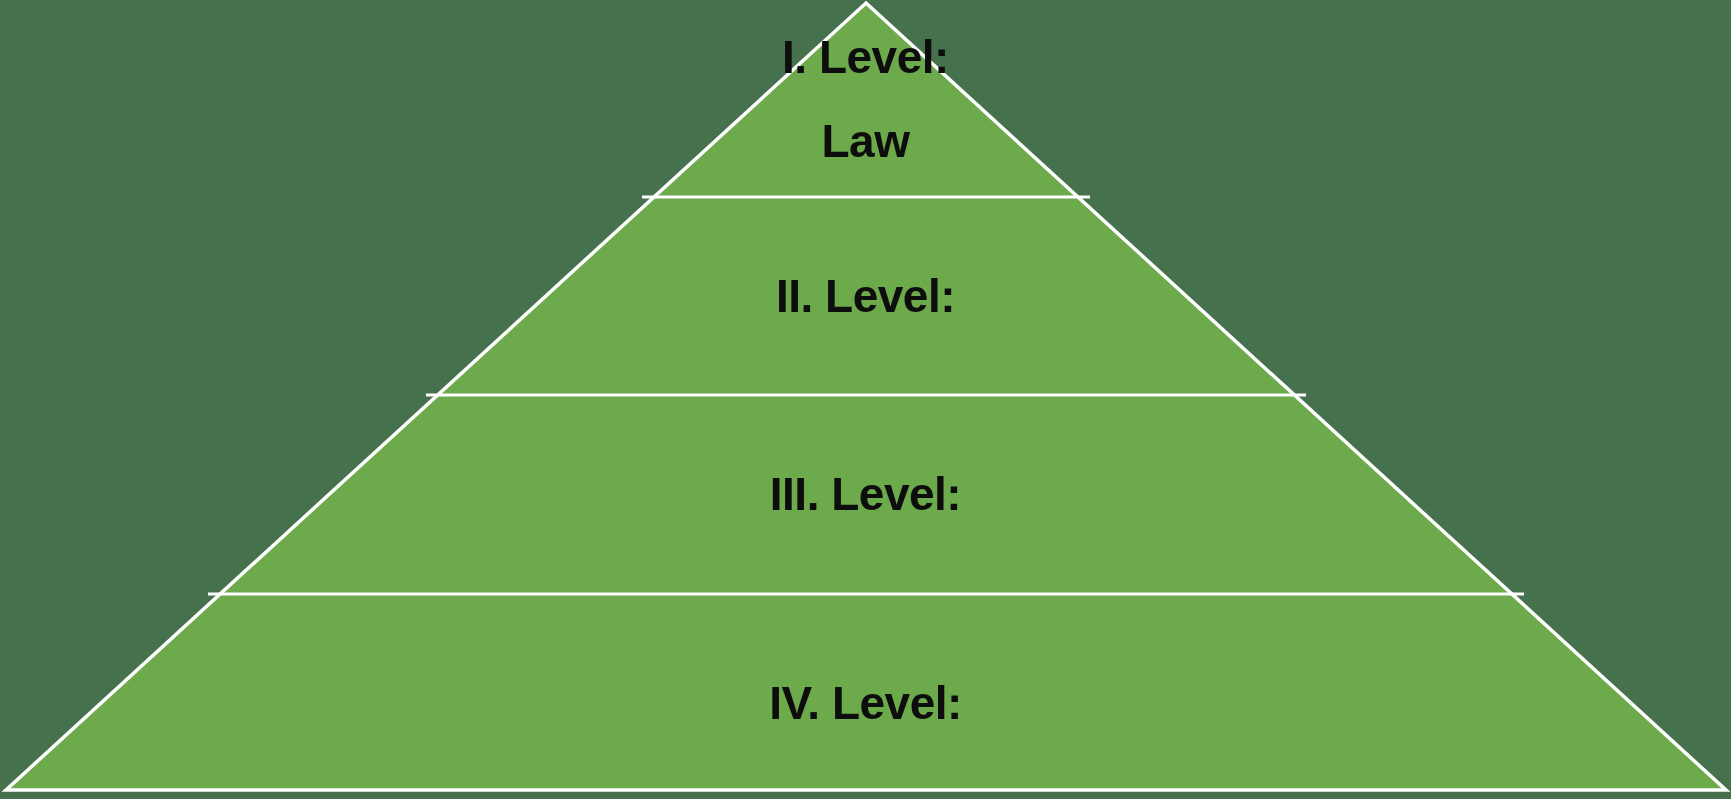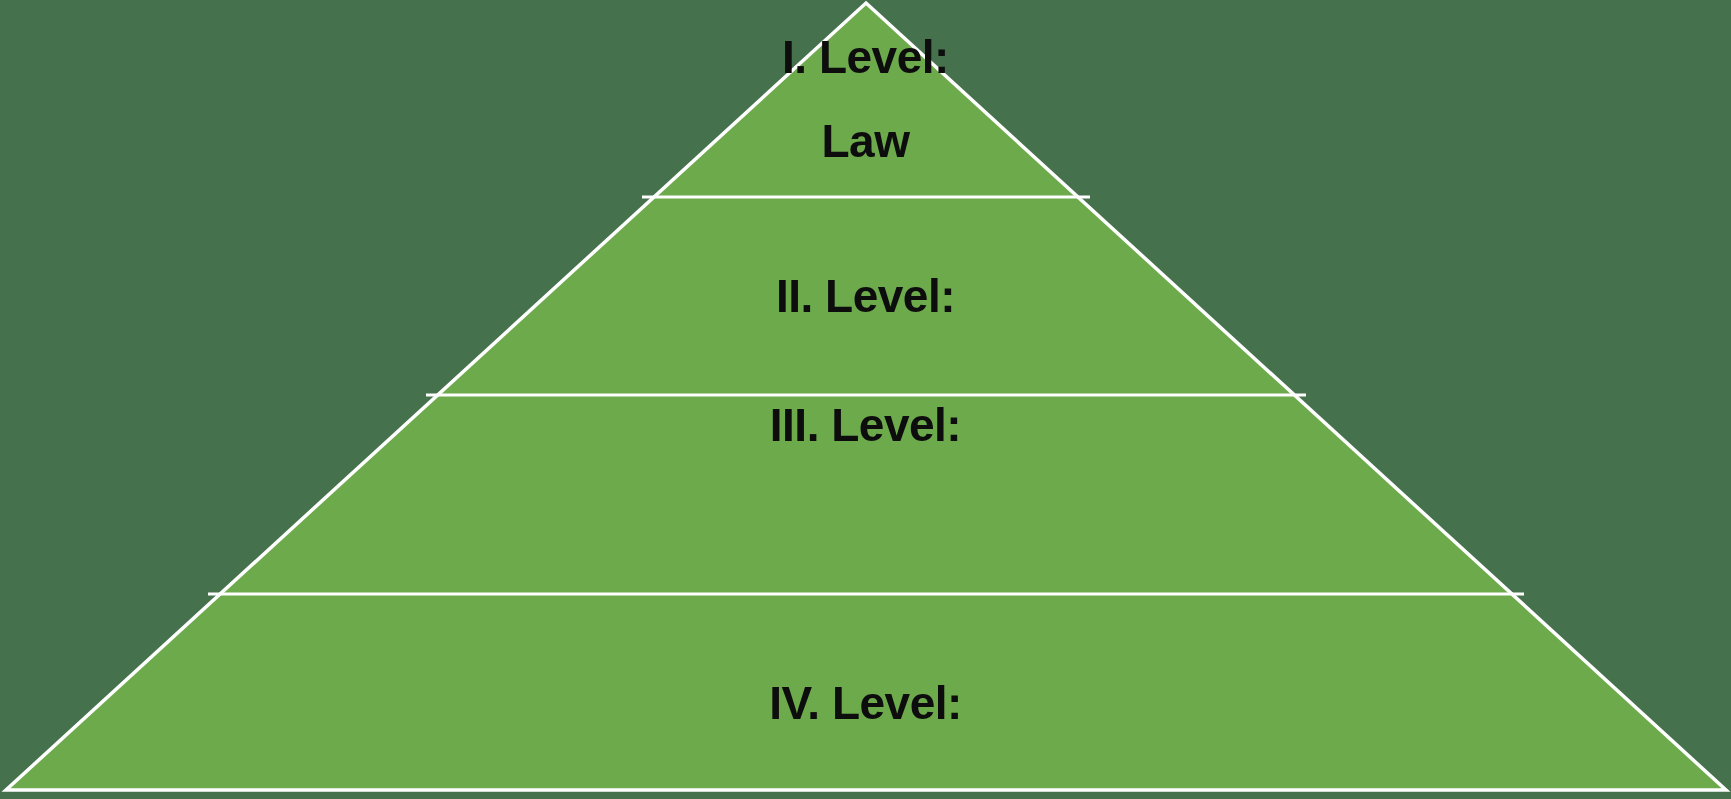--- a/index.html
+++ b/index.html
@@ -46,21 +46,21 @@
     font-size: 46px;
     font-weight: bold;
     line-height: 60px;
     color: var(--text);
     letter-spacing: -0.5px;
     white-space: nowrap;
     text-align: center;
   }
   .band-1 { top: 0; }
   .band-2 { top: 197px; gap: 33px; }
-  .band-3 { top: 395px; justify-content: space-between; }
+  .band-3 { top: 395px; }
   .band-4 { top: 594px; height: 196px; margin-top: 11px; }
 </style>
 </head>
 <body>
 
 <div class="stage">
 
   <svg class="pyramid-svg" viewBox="0 0 1731 799" xmlns="http://www.w3.org/2000/svg">
     <polygon points="866,3 1726,790 6,790" fill="#6DAA4C" stroke="#FFFFFF" stroke-width="3.5" stroke-linejoin="miter"></polygon>
     <line x1="642" y1="197" x2="1090" y2="197" stroke="#FFFFFF" stroke-width="3"></line>

